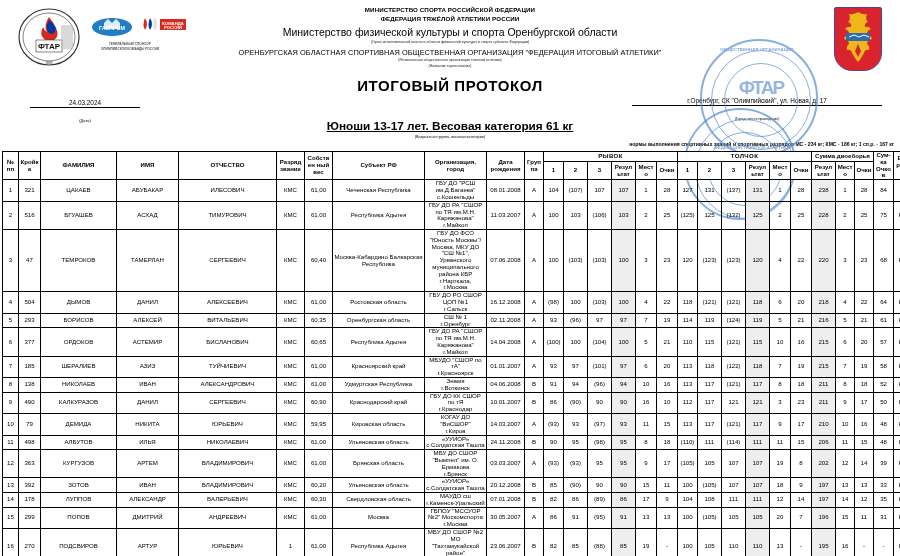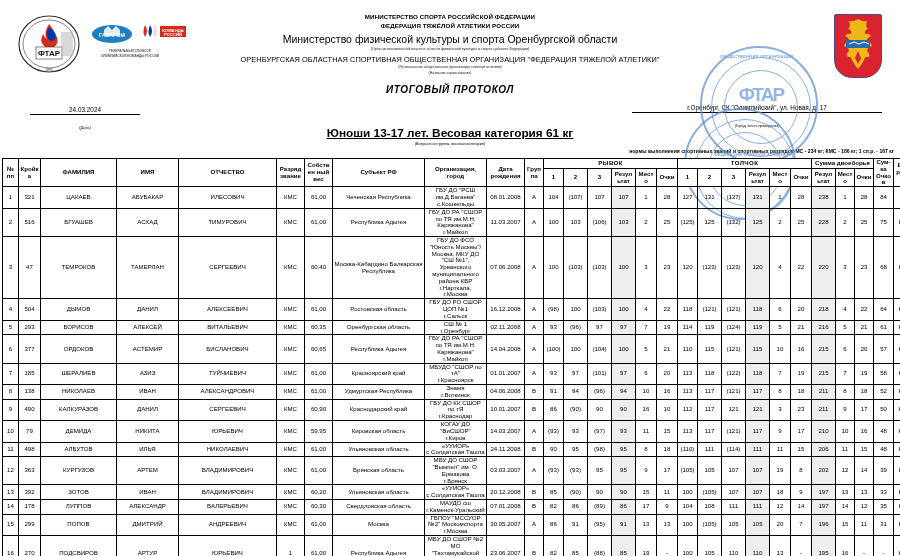--- a/index.html
+++ b/index.html
@@ -22,28 +22,28 @@
   .logo-sponsors {
     position:absolute; left:90px; top:12px; width:105px; height:50px;
   }
   .coat-arms {
     position:absolute; right:18px; top:6px; width:48px; height:64px;
     border:1px solid #4a4a8a; background:#d9232e;
     border-radius:2px 2px 18px 18px;
     overflow:hidden;
   }
 
-  .hdr-center { width:640px; margin:8px auto; text-align:center; padding-top:4px; }
+  .hdr-center { width:640px; margin:1px auto; text-align:center; padding-top:4px; }
   .l1 { font-size:6.2px; font-weight:bold; letter-spacing:.1px; line-height:1.5; }
   .l2 { font-size:6.2px; font-weight:bold; letter-spacing:.1px; line-height:1.5; }
   .l3 { font-size:10.5px; font-weight:normal; line-height:1.45; margin-top:1px;}
   .sub { font-size:3.6px; color:#222; line-height:1.6; }
   .l4 { font-size:7.4px; letter-spacing:.05px; line-height:1.6; margin-top:1px;}
   .l5 { font-size:12.4px; font-weight:bold; font-style:italic; margin-top:5px; line-height:1.3;}
-  .l6 { font-size:10px; font-weight:bold; font-style:italic; margin-top:7px; letter-spacing:.6px;}
+  .l6 { font-size:15px; font-weight:bold; margin-top:7px; letter-spacing:.6px;}
 
   .date-box {
     position:absolute; left:30px; top:98px; width:110px; text-align:center;
   }
   .date-box .dv { font-size:6.4px; border-bottom:1px solid #000; padding-bottom:1px; display:block; }
   .date-box .dl { font-size:4px; margin-top:1px; }
 
   .place-box {
     position:absolute; right:18px; top:96px; width:250px; text-align:center;
   }
@@ -158,21 +158,21 @@
       <path d="M14 29 l5 -2 l5 2 l5 -2 l5 2" stroke="#fff" stroke-width="1" fill="none"></path>
       <path d="M23 36 l3 7 l-3 6 l-3 -6z" fill="#d9232e"></path>
     </svg>
   </div>
 
   <div class="hdr-center">
     <div class="l1">МИНИСТЕРСТВО СПОРТА  РОССИЙСКОЙ ФЕДЕРАЦИИ</div>
     <div class="l2">ФЕДЕРАЦИЯ ТЯЖЁЛОЙ АТЛЕТИКИ РОССИИ</div>
     <div class="l3">Министерство физической культуры и спорта Оренбургской области</div>
     <div class="sub">(Орган исполнительной власти в области физической культуры и спорта субъекта Федерации)</div>
-    <div class="l4">ОРЕНБУРГСКАЯ ОБЛАСТНАЯ СПОРТИВНАЯ ОБЩЕСТВЕННАЯ ОРГАНИЗАЦИЯ "ФЕДЕРАЦИЯ ТЯЖЕЛОЙ АТЛЕТИКИ"</div>
+    <div class="l4">ОРЕНБУРГСКАЯ ОБЛАСТНАЯ СПОРТИВНАЯ ОБЩЕСТВЕННАЯ ОРГАНИЗАЦИЯ "ФЕДЕРАЦИЯ ИТОГОВЫЙ АТЛЕТИКИ"</div>
     <div class="sub">(Региональная общественная организация тяжелой атлетики)</div>
     <div class="sub">(Название соревнования)</div>
     <div class="l6">ИТОГОВЫЙ ПРОТОКОЛ</div>
   </div>
 
   <div class="date-box">
     <span class="dv">24.03.2024</span>
     <span class="dl">(Дата)</span>
   </div>
 

